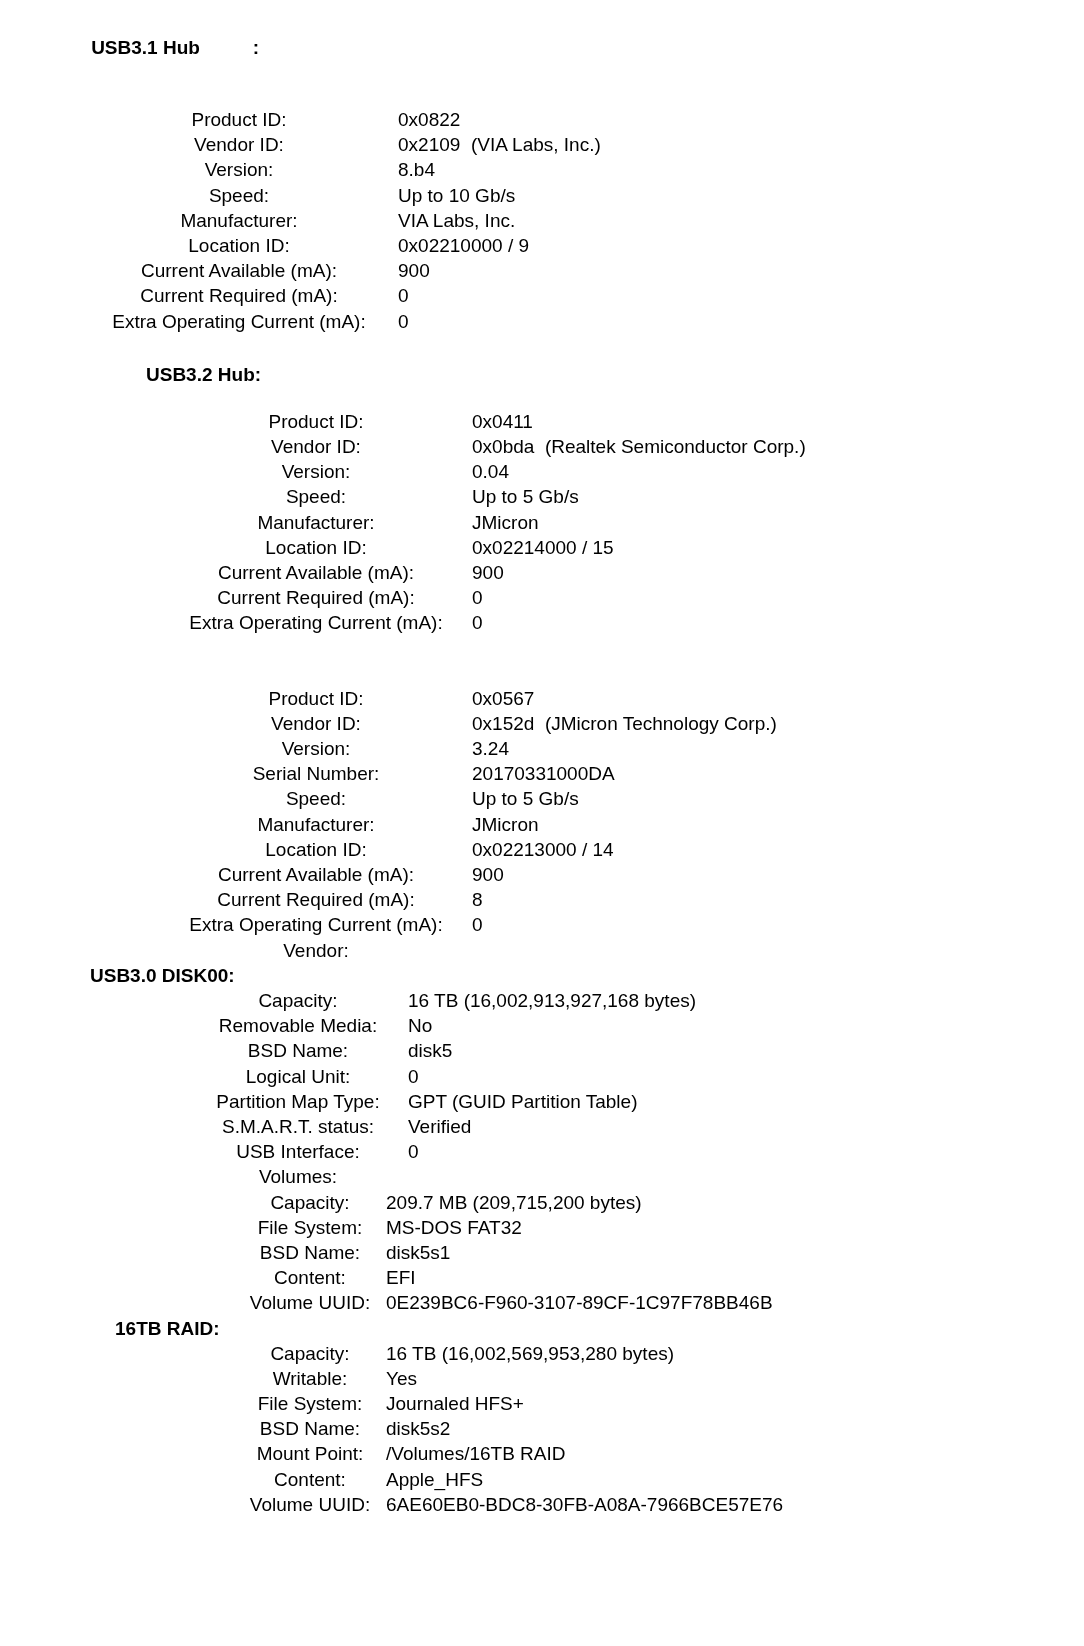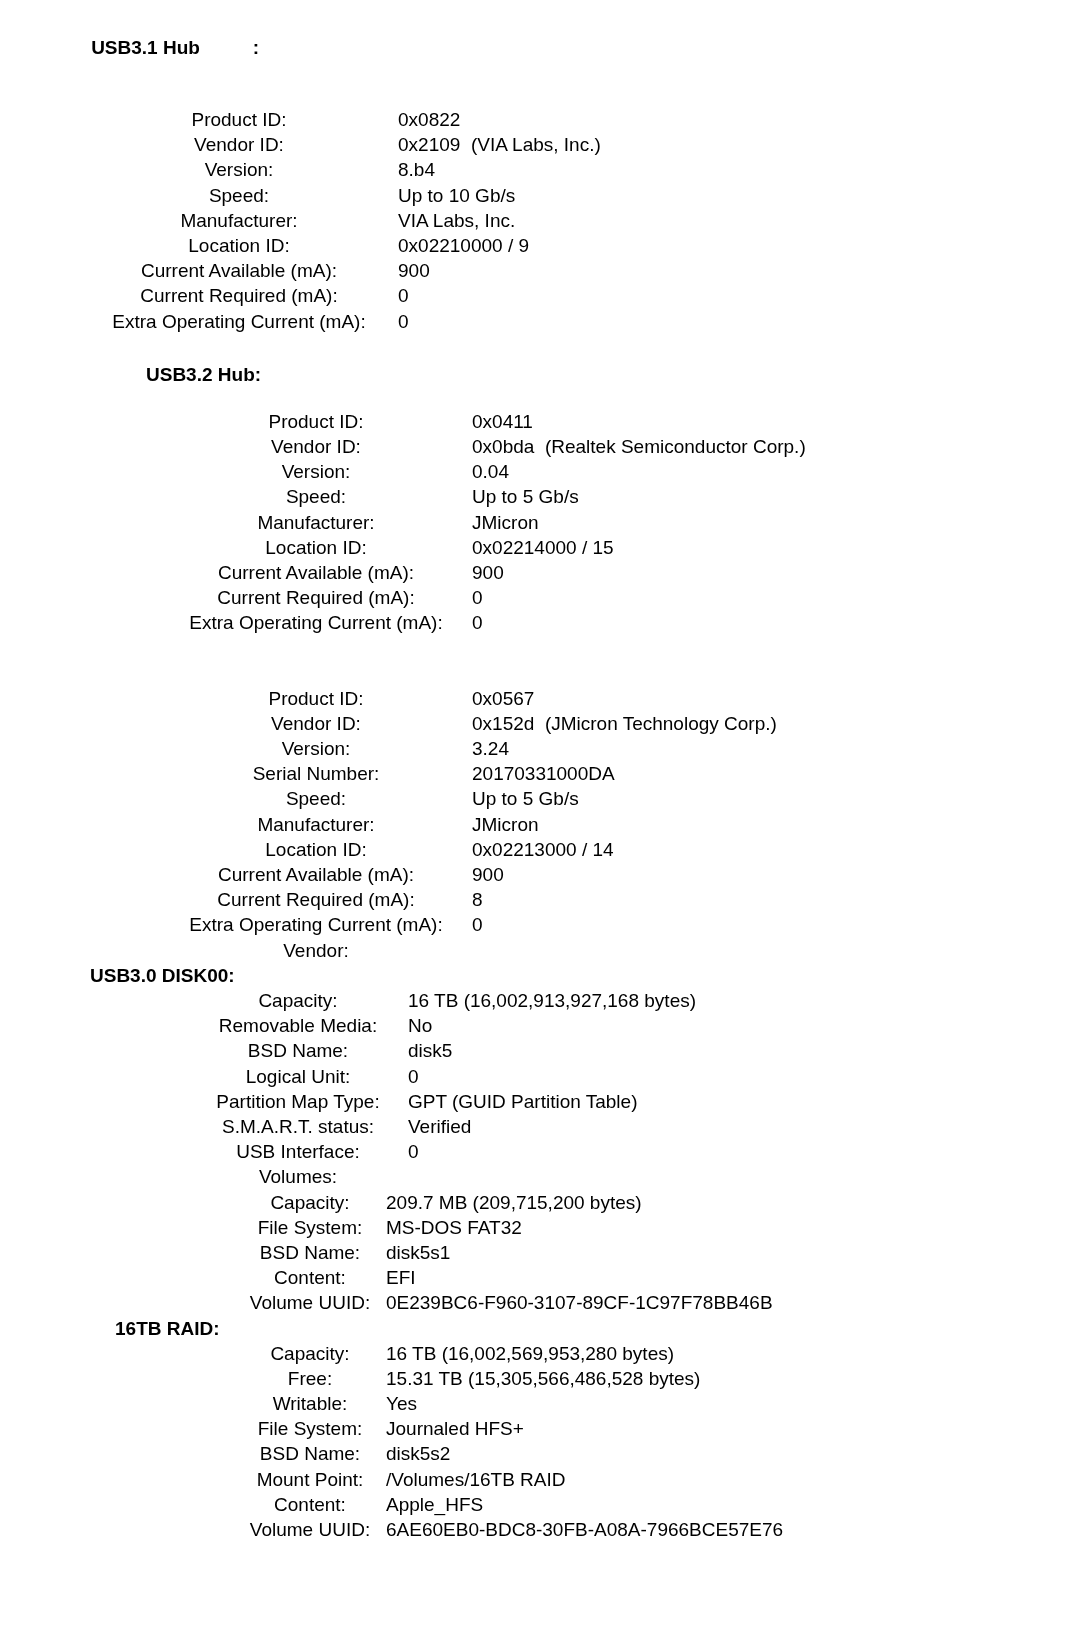--- a/index.html
+++ b/index.html
@@ -132,21 +132,20 @@
     <div class="row"><span class="k">Capacity:</span><span class="v">209.7 MB (209,715,200 bytes)</span></div>
     <div class="row"><span class="k">File System:</span><span class="v">MS-DOS FAT32</span></div>
     <div class="row"><span class="k">BSD Name:</span><span class="v">disk5s1</span></div>
     <div class="row"><span class="k">Content:</span><span class="v">EFI</span></div>
     <div class="row"><span class="k">Volume UUID:</span><span class="v">0E239BC6-F960-3107-89CF-1C97F78BB46B</span></div>
   </div>
 
   <div class="group-head" style="margin-left:115px">16TB RAID:</div>
   <div class="rows lvl4">
     <div class="row"><span class="k">Capacity:</span><span class="v">16 TB (16,002,569,953,280 bytes)</span></div>
-    <div class="row"><span class="k">Free:</span><span class="v">15.31 TB (15,305,566,486,528 bytes)</span></div>
     <div class="row"><span class="k">Writable:</span><span class="v">Yes</span></div>
     <div class="row"><span class="k">File System:</span><span class="v">Journaled HFS+</span></div>
     <div class="row"><span class="k">BSD Name:</span><span class="v">disk5s2</span></div>
     <div class="row"><span class="k">Mount Point:</span><span class="v">/Volumes/16TB RAID</span></div>
     <div class="row"><span class="k">Content:</span><span class="v">Apple_HFS</span></div>
     <div class="row"><span class="k">Volume UUID:</span><span class="v">6AE60EB0-BDC8-30FB-A08A-7966BCE57E76</span></div>
   </div>
 
 </div>
 

